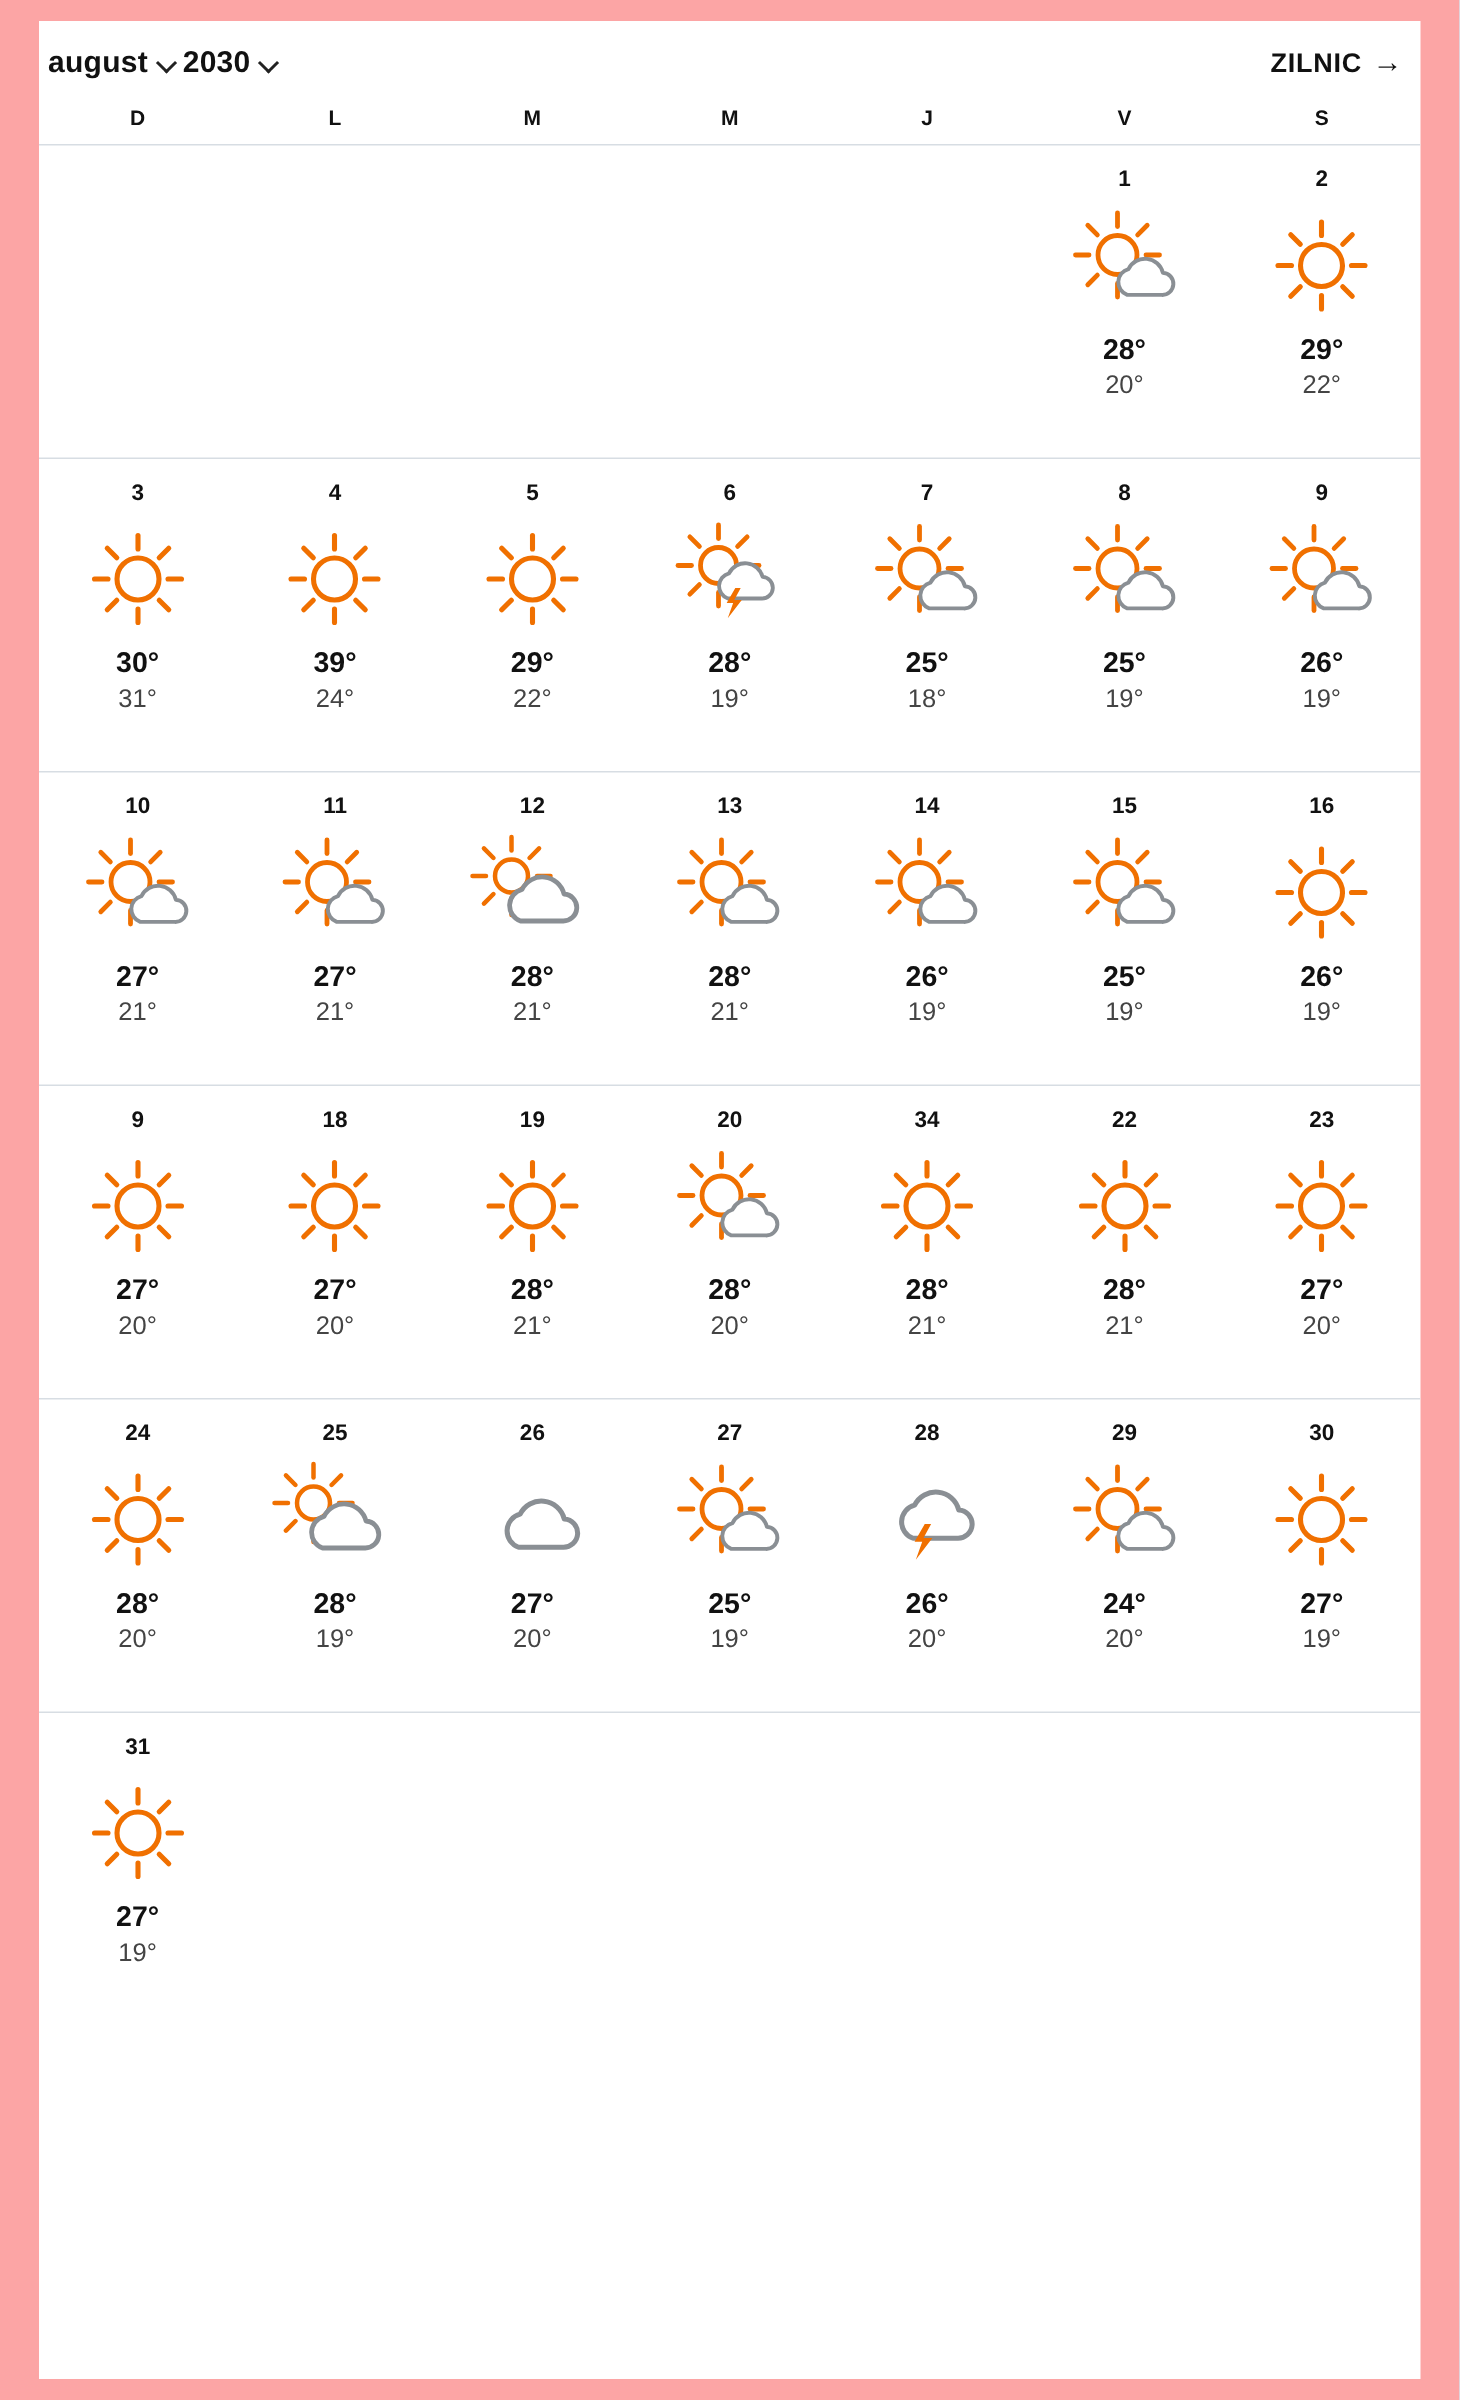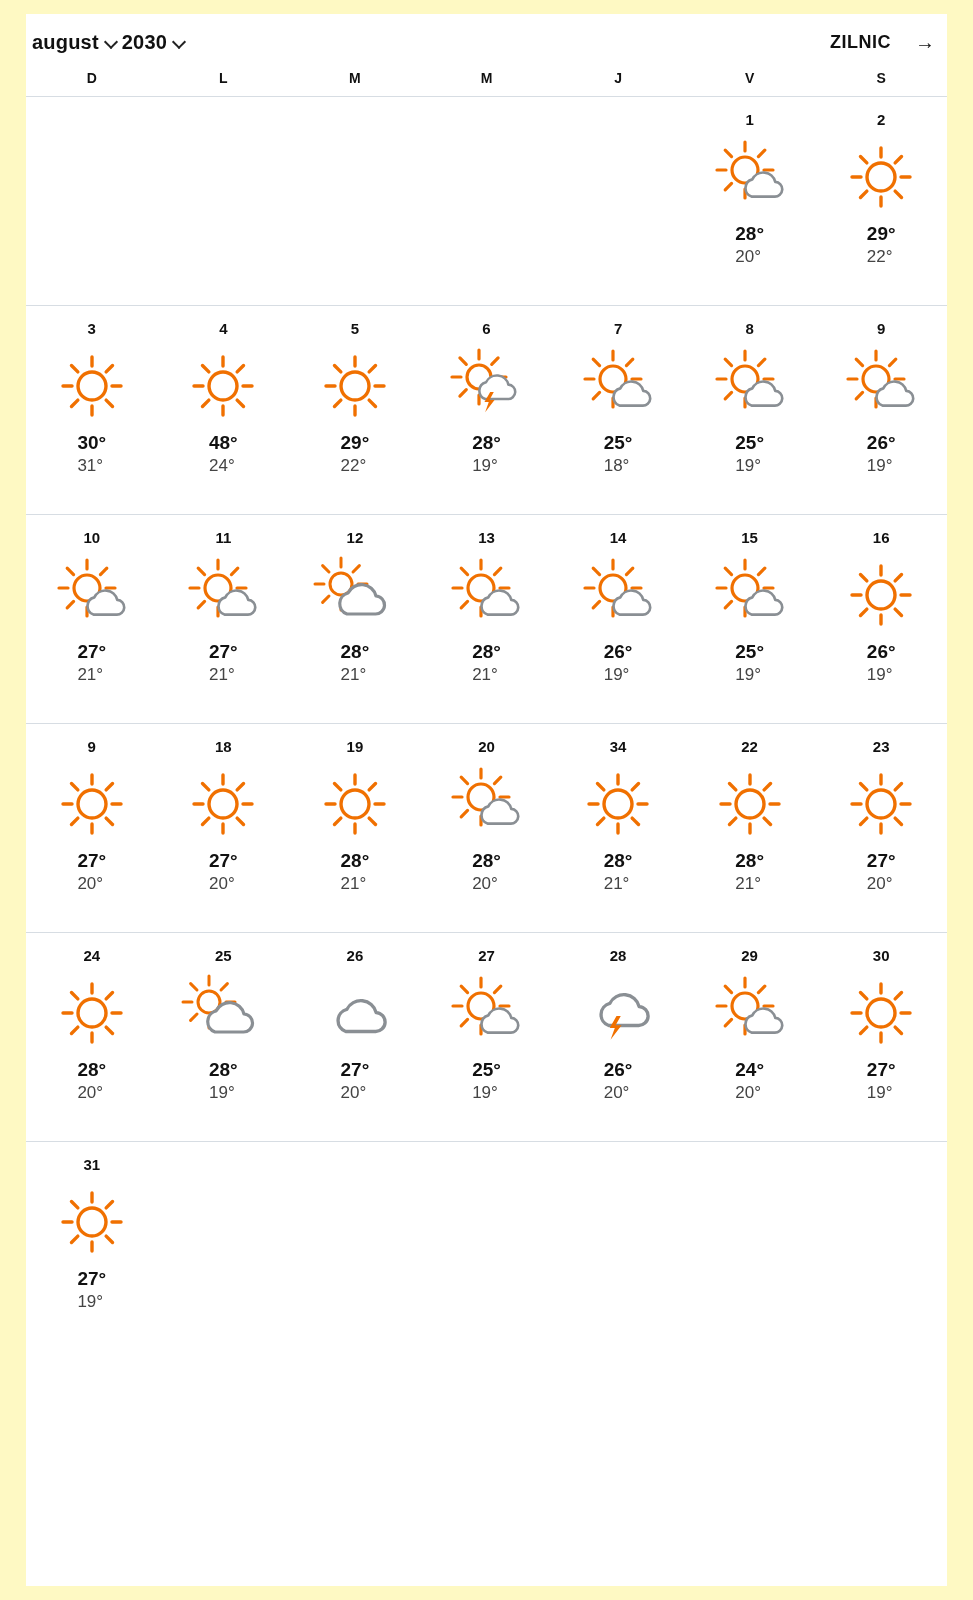--- a/index.html
+++ b/index.html
@@ -5,21 +5,21 @@
   html, body {
     margin: 0;
     padding: 0;
     background: #ccd9e8;
     font-family: "Liberation Sans", sans-serif;
   }
   #page {
     width: 973px;
     height: 1600px;
     position: relative;
-    background: #fef9c3;
+    background: #fca5a5;
     box-sizing: border-box;
     padding: 14px 26px 14px 26px;
   }
   #card {
     background: #ffffff;
     width: 100%;
     height: 100%;
     box-sizing: border-box;
     position: relative;
     overflow: hidden;
@@ -63,21 +63,21 @@
     top: 1px;
     width: 8px;
     height: 8px;
     border-right: 2px solid #222;
     border-bottom: 2px solid #222;
     transform: rotate(45deg);
   }
   .view-toggle {
     display: flex;
     align-items: center;
-    gap: 24px;
+    gap: 7px;
     cursor: pointer;
     padding-right: 4px;
   }
   .view-label {
     font-size: 18px;
     font-weight: bold;
     color: #111;
     letter-spacing: .5px;
   }
   .arrow-right {
@@ -120,21 +120,21 @@
     color: #111;
     margin-bottom: 10px;
   }
   .icon-wrap {
     height: 78px;
     display: flex;
     align-items: center;
     justify-content: center;
   }
   .temps {
-    text-align: left;
+    text-align: center;
     margin-top: 6px;
   }
   .thigh {
     font-size: 19px;
     font-weight: bold;
     color: #111;
     line-height: 1.25;
   }
   .tlow {
     font-size: 17px;
@@ -255,21 +255,21 @@
                 <line x1="64.14213562373095" y1="53.14213562373095" x2="70.50609665440987" y2="59.50609665440987" stroke="#f07000" stroke-width="3.4" stroke-linecap="round"></line>
                 <line x1="50" y1="59" x2="50" y2="68" stroke="#f07000" stroke-width="3.4" stroke-linecap="round"></line>
                 <line x1="35.85786437626905" y1="53.14213562373095" x2="29.493903345590123" y2="59.50609665440988" stroke="#f07000" stroke-width="3.4" stroke-linecap="round"></line>
                 <line x1="30" y1="39" x2="21" y2="39" stroke="#f07000" stroke-width="3.4" stroke-linecap="round"></line>
                 <line x1="35.85786437626905" y1="24.85786437626905" x2="29.493903345590116" y2="18.493903345590123" stroke="#f07000" stroke-width="3.4" stroke-linecap="round"></line>
                 <line x1="49.99999999999999" y1="19" x2="49.99999999999999" y2="10" stroke="#f07000" stroke-width="3.4" stroke-linecap="round"></line>
                 <line x1="64.14213562373095" y1="24.857864376269045" x2="70.50609665440987" y2="18.493903345590116" stroke="#f07000" stroke-width="3.4" stroke-linecap="round"></line>
               </svg>
             </div>
             <div class="temps">
-              <div class="thigh">48°</div>
+              <div class="thigh">39°</div>
               <div class="tlow">24°</div>
             </div>
           </div>
           <div class="day">
             <div class="daynum">5</div>
             <div class="icon-wrap">
               <svg width="100" height="78" viewBox="0 0 100 78">
                 <circle cx="50" cy="39" r="14" fill="none" stroke="#f07000" stroke-width="3.4"></circle>
                 <line x1="70" y1="39" x2="79" y2="39" stroke="#f07000" stroke-width="3.4" stroke-linecap="round"></line>
                 <line x1="64.14213562373095" y1="53.14213562373095" x2="70.50609665440987" y2="59.50609665440987" stroke="#f07000" stroke-width="3.4" stroke-linecap="round"></line>

